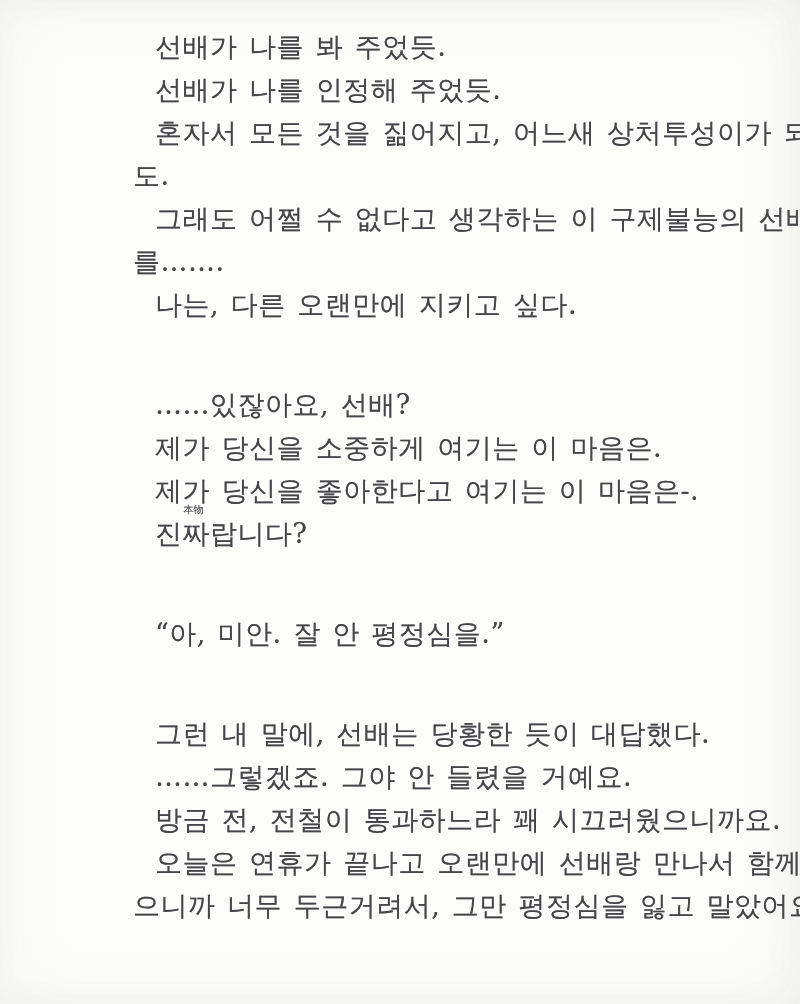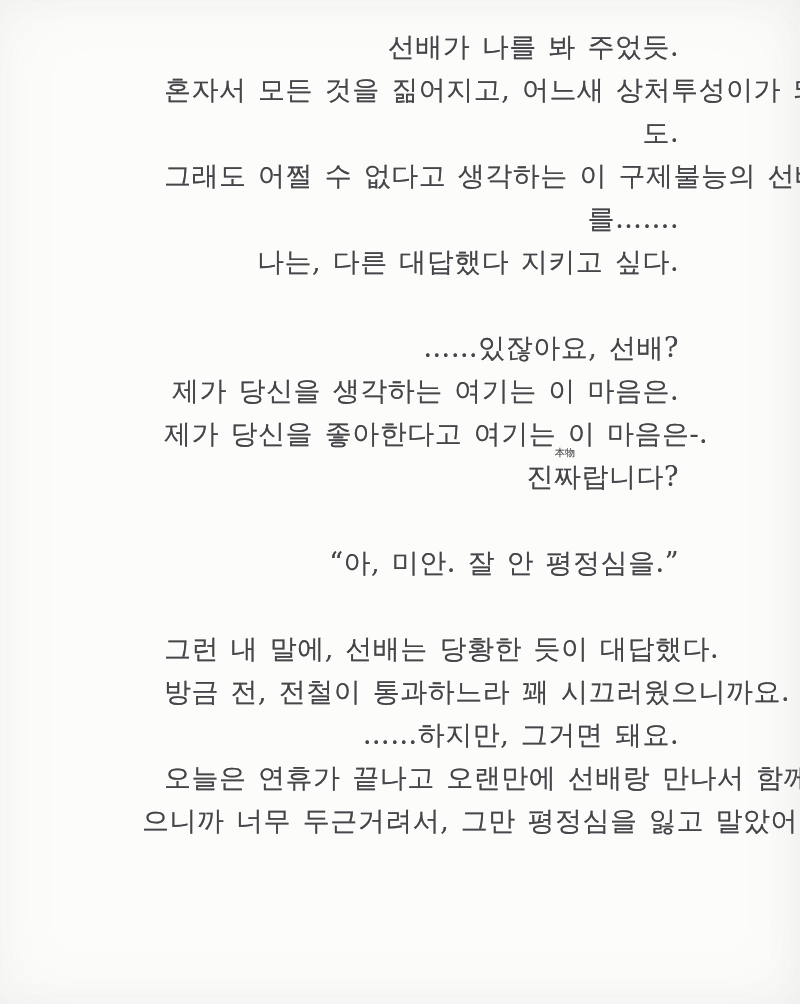--- a/index.html
+++ b/index.html
@@ -18,72 +18,71 @@
   body::after {
     content: "";
     position: absolute;
     inset: 0;
     pointer-events: none;
     box-shadow: inset 0 0 70px rgba(120,120,125,0.06), inset -8px 0 30px rgba(120,120,125,0.05);
   }
   .page {
     position: absolute;
     top: 25px;
-    left: 142px;
+    left: 133px;
     width: 537px;
     color: #46464a;
     font-size: 27px;
     line-height: 43px;
     letter-spacing: 0.5px;
     word-spacing: 2.5px;
     text-shadow: 0 0 0.6px rgba(70,70,75,0.55);
-    text-align: right;
   }
   .line {
     margin: 0;
     white-space: nowrap;
   }
   .line.indent {
     text-indent: 22px;
   }
   .line.gap {
-    margin-top: 43px;
+    margin-top: 57px;
   }
   .ruby-wrap {
     position: relative;
-    margin-left: 48px;
   }
   .ruby-wrap .rt {
     position: absolute;
     top: -13px;
     left: 50%;
     transform: translateX(-50%);
     font-size: 10px;
     line-height: 10px;
     letter-spacing: 0;
     word-spacing: 0;
     color: #5a5a5e;
     white-space: nowrap;
   }
 </style>
 </head>
 <body style="background: rgb(252, 252, 251);">
 
 <div class="page" style="color: rgb(70, 70, 74);">
   <p class="line indent">선배가 나를 봐 주었듯.</p>
+  <p class="line indent">선배가 나를 인정해 주었듯.</p>
   <p class="line indent">혼자서 모든 것을 짊어지고, 어느새 상처투성이가 되어</p>
   <p class="line">도.</p>
   <p class="line indent">그래도 어쩔 수 없다고 생각하는 이 구제불능의 선배</p>
   <p class="line">를…….</p>
-  <p class="line indent">나는, 다른 대답했다 지키고 싶다.</p>
+  <p class="line indent">나는, 다른 오랜만에 지키고 싶다.</p>
   <p class="line indent gap">……있잖아요, 선배?</p>
-  <p class="line indent">제가 당신을 생각하는 여기는 이 마음은.</p>
+  <p class="line indent">제가 당신을 소중하게 여기는 이 마음은.</p>
   <p class="line indent">제가 당신을 좋아한다고 여기는 이 마음은-.</p>
   <p class="line indent">
     <span class="ruby-wrap"><span class="rt">本物</span><span>진짜</span></span><span>랍니다?</span>
   </p>
   <p class="line indent gap">“아, 미안. 잘 안 평정심을.”</p>
   <p class="line indent gap">그런 내 말에, 선배는 당황한 듯이 대답했다.</p>
+  <p class="line indent">……그렇겠죠. 그야 안 들렸을 거예요.</p>
   <p class="line indent">방금 전, 전철이 통과하느라 꽤 시끄러웠으니까요.</p>
-  <p class="line indent">……하지만, 그거면 돼요.</p>
   <p class="line indent">오늘은 연휴가 끝나고 오랜만에 선배랑 만나서 함께 있</p>
   <p class="line">으니까 너무 두근거려서, 그만 평정심을 잃고 말았어요.</p>
 </div>
 
 </body></html>

